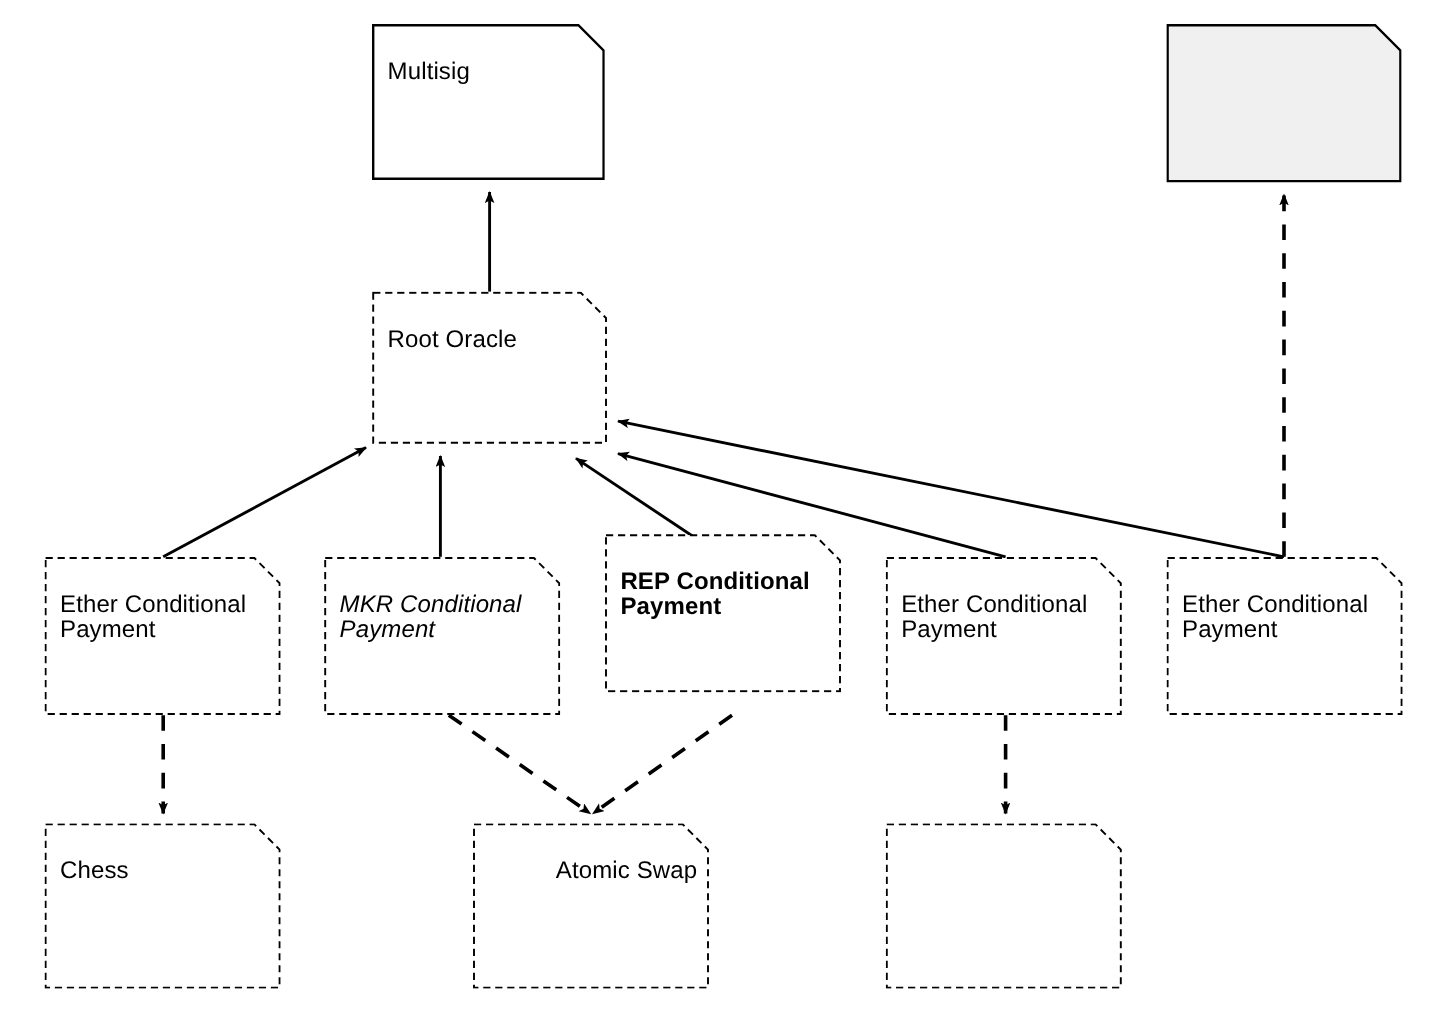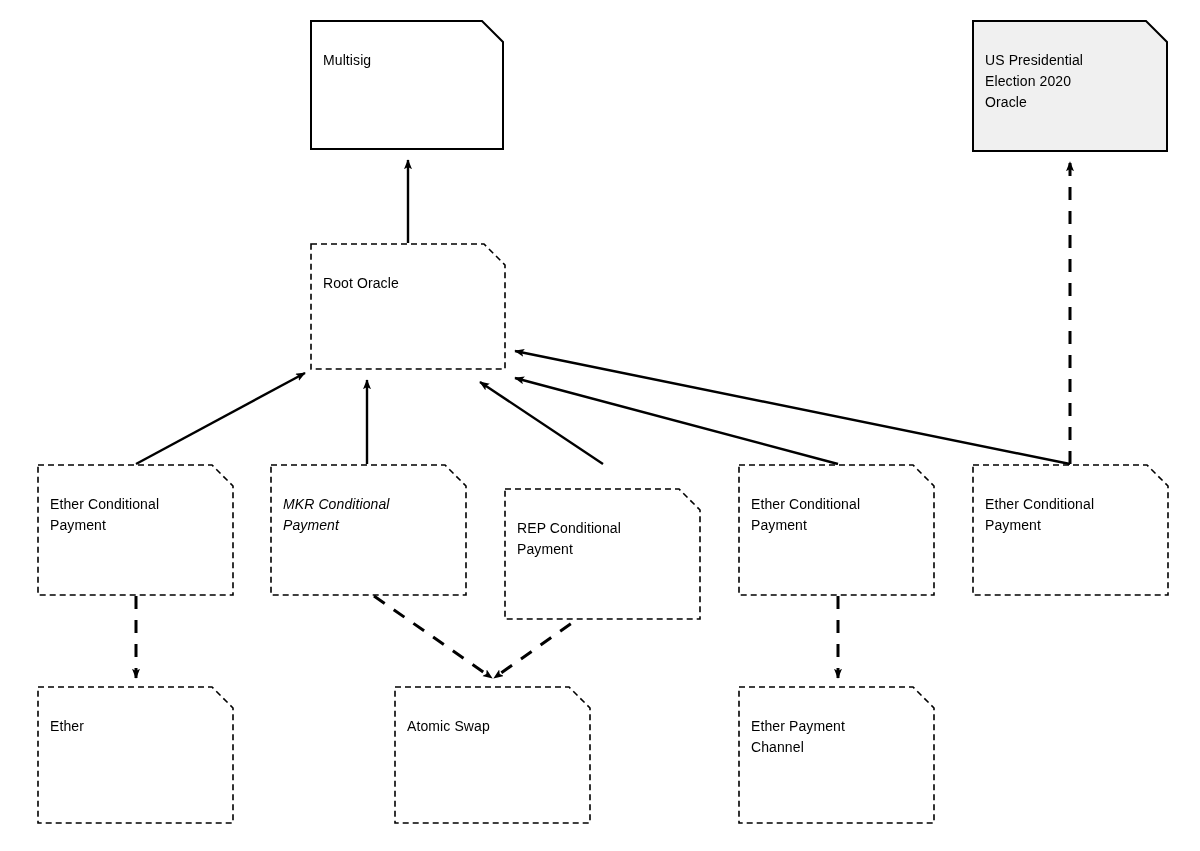--- a/index.html
+++ b/index.html
@@ -33,21 +33,21 @@
     left: 0;
     top: 0;
     width: 100%;
     height: 100%;
   }
   .node-label {
     position: absolute;
     left: 13px;
     top: 30px;
     right: 10px;
-    font-size: 14px;
+    font-size: 20px;
     line-height: 21px;
     color: #000000;
     white-space: pre-line;
     letter-spacing: 0.1px;
   }
 </style>
 </head>
 <body>
 
 <div id="canvas">
@@ -75,23 +75,20 @@
       <div class="node" style="left: 310px; top: 20px; width: 194px; height: 130px;">
         <svg class="node-shape" viewBox="0 0 194 130">
           <path d="M1,1 L172,1 L193,22 L193,129 L1,129 Z" fill="#ffffff" stroke="#000000" stroke-width="2" stroke-linejoin="miter"></path>
         </svg>
         <div class="node-label">Multisig</div>
       </div>
       <div class="node" style="left: 972px; top: 20px; width: 196px; height: 132px;">
         <svg class="node-shape" viewBox="0 0 196 132">
           <path d="M1,1 L174,1 L195,22 L195,131 L1,131 Z" fill="#f0f0f0" stroke="#000000" stroke-width="2" stroke-linejoin="miter"></path>
         </svg>
-        <div class="node-label">US Presidential
-Election 2020
-Oracle</div>
       </div>
       <div class="node" style="left: 310px; top: 243px; width: 196px; height: 127px;">
         <svg class="node-shape" viewBox="0 0 196 127">
           <path d="M1,1 L174,1 L195,22 L195,126 L1,126 Z" fill="#ffffff" stroke="#000000" stroke-width="1.6" stroke-dasharray="6,4" stroke-linejoin="miter"></path>
         </svg>
         <div class="node-label">Root Oracle</div>
       </div>
       <div class="node" style="left: 37px; top: 464px; width: 197px; height: 132px;">
         <svg class="node-shape" viewBox="0 0 197 132">
           <path d="M1,1 L175,1 L196,22 L196,131 L1,131 Z" fill="#ffffff" stroke="#000000" stroke-width="1.6" stroke-dasharray="6,4" stroke-linejoin="miter"></path>
@@ -99,21 +96,21 @@
         <div class="node-label">Ether Conditional
 Payment</div>
       </div>
       <div class="node" style="left: 270px; top: 464px; width: 197px; height: 132px; font-style: italic;">
         <svg class="node-shape" viewBox="0 0 197 132">
           <path d="M1,1 L175,1 L196,22 L196,131 L1,131 Z" fill="#ffffff" stroke="#000000" stroke-width="1.6" stroke-dasharray="6,4" stroke-linejoin="miter"></path>
         </svg>
         <div class="node-label">MKR Conditional
 Payment</div>
       </div>
-      <div class="node" style="left: 504px; top: 488px; width: 197px; height: 132px;">
+      <div class="node" style="left: 504px; top: 445px; width: 197px; height: 132px; font-weight: bold;">
         <svg class="node-shape" viewBox="0 0 197 132">
           <path d="M1,1 L175,1 L196,22 L196,131 L1,131 Z" fill="#ffffff" stroke="#000000" stroke-width="1.6" stroke-dasharray="6,4" stroke-linejoin="miter"></path>
         </svg>
         <div class="node-label">REP Conditional
 Payment</div>
       </div>
       <div class="node" style="left: 738px; top: 464px; width: 197px; height: 132px;">
         <svg class="node-shape" viewBox="0 0 197 132">
           <path d="M1,1 L175,1 L196,22 L196,131 L1,131 Z" fill="#ffffff" stroke="#000000" stroke-width="1.6" stroke-dasharray="6,4" stroke-linejoin="miter"></path>
         </svg>
@@ -124,29 +121,27 @@
         <svg class="node-shape" viewBox="0 0 197 132">
           <path d="M1,1 L175,1 L196,22 L196,131 L1,131 Z" fill="#ffffff" stroke="#000000" stroke-width="1.6" stroke-dasharray="6,4" stroke-linejoin="miter"></path>
         </svg>
         <div class="node-label">Ether Conditional
 Payment</div>
       </div>
       <div class="node" style="left: 37px; top: 686px; width: 197px; height: 138px;">
         <svg class="node-shape" viewBox="0 0 197 138">
           <path d="M1,1 L175,1 L196,22 L196,137 L1,137 Z" fill="#ffffff" stroke="#000000" stroke-width="1.6" stroke-dasharray="6,4" stroke-linejoin="miter"></path>
         </svg>
-        <div class="node-label">Ether</div>
+        <div class="node-label">Chess</div>
       </div>
-      <div class="node" style="left: 394px; top: 686px; width: 197px; height: 138px;">
+      <div class="node" style="left: 394px; top: 686px; width: 197px; height: 138px; text-align: right;">
         <svg class="node-shape" viewBox="0 0 197 138">
           <path d="M1,1 L175,1 L196,22 L196,137 L1,137 Z" fill="#ffffff" stroke="#000000" stroke-width="1.6" stroke-dasharray="6,4" stroke-linejoin="miter"></path>
         </svg>
         <div class="node-label">Atomic Swap</div>
       </div>
       <div class="node" style="left: 738px; top: 686px; width: 197px; height: 138px;">
         <svg class="node-shape" viewBox="0 0 197 138">
           <path d="M1,1 L175,1 L196,22 L196,137 L1,137 Z" fill="#ffffff" stroke="#000000" stroke-width="1.6" stroke-dasharray="6,4" stroke-linejoin="miter"></path>
         </svg>
-        <div class="node-label">Ether Payment
-Channel</div>
       </div>
     </div>
 </div>
 
 </body></html>

